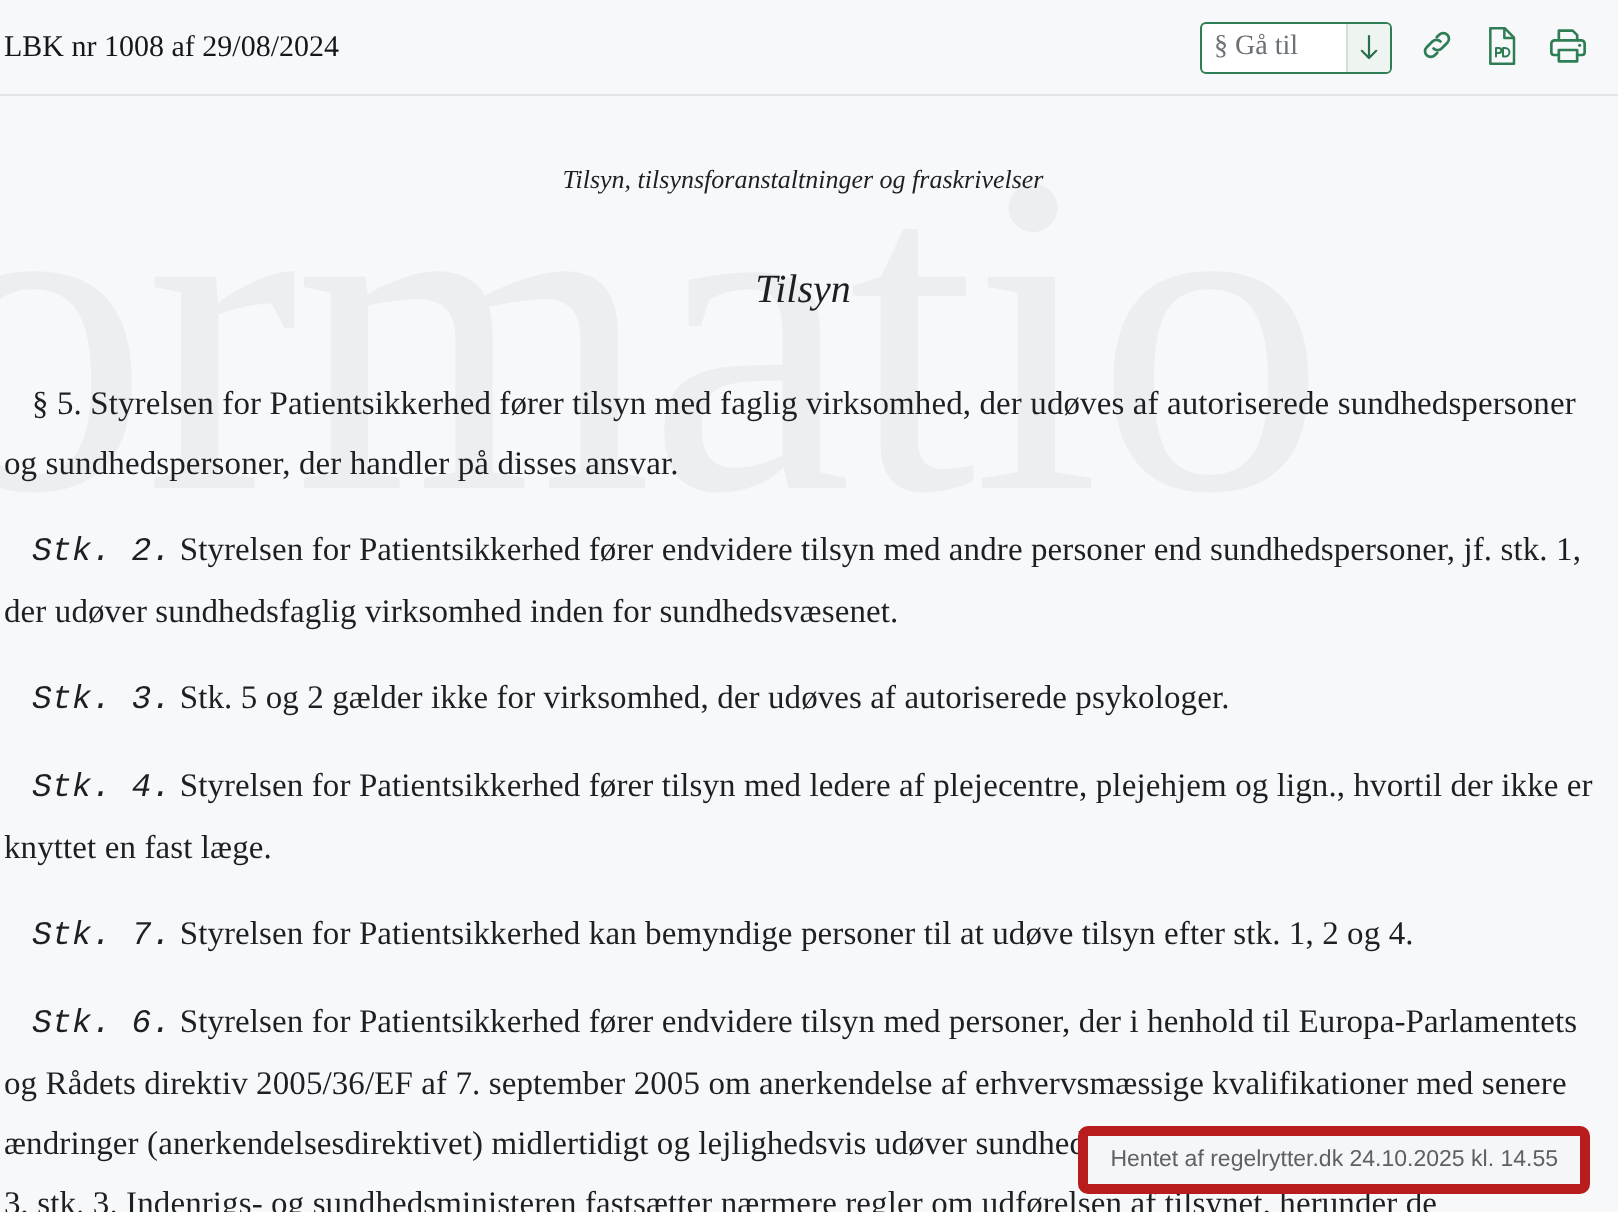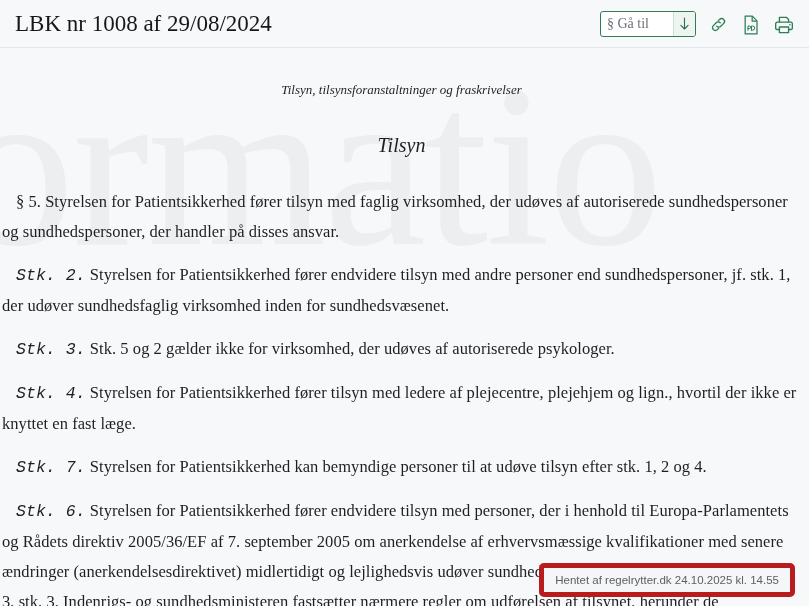--- a/index.html
+++ b/index.html
@@ -45,30 +45,30 @@
     z-index: 5;
     height: 48px;
     background: #f7f8f9;
     border-bottom: 1px solid #e3e6e8;
     display: flex;
     align-items: center;
     padding: 0 14px 0 0;
   }
   #doc-title {
     font-family: "Liberation Serif", serif;
-    font-size: 23px;
+    font-size: 15px;
     line-height: 1.2;
     color: #15181a;
-    padding-left: 15px;
+    padding-left: 2px;
     white-space: nowrap;
     flex: 1 1 auto;
   }
   #header-tools {
     display: flex;
-    align-items: flex-end;
+    align-items: flex-start;
     gap: 11px;
     flex: 0 0 auto;
   }
 
   
   .goto-wrap {
     display: flex;
     align-items: stretch;
     height: 26px;
     border: 1px solid #2e7d55;

